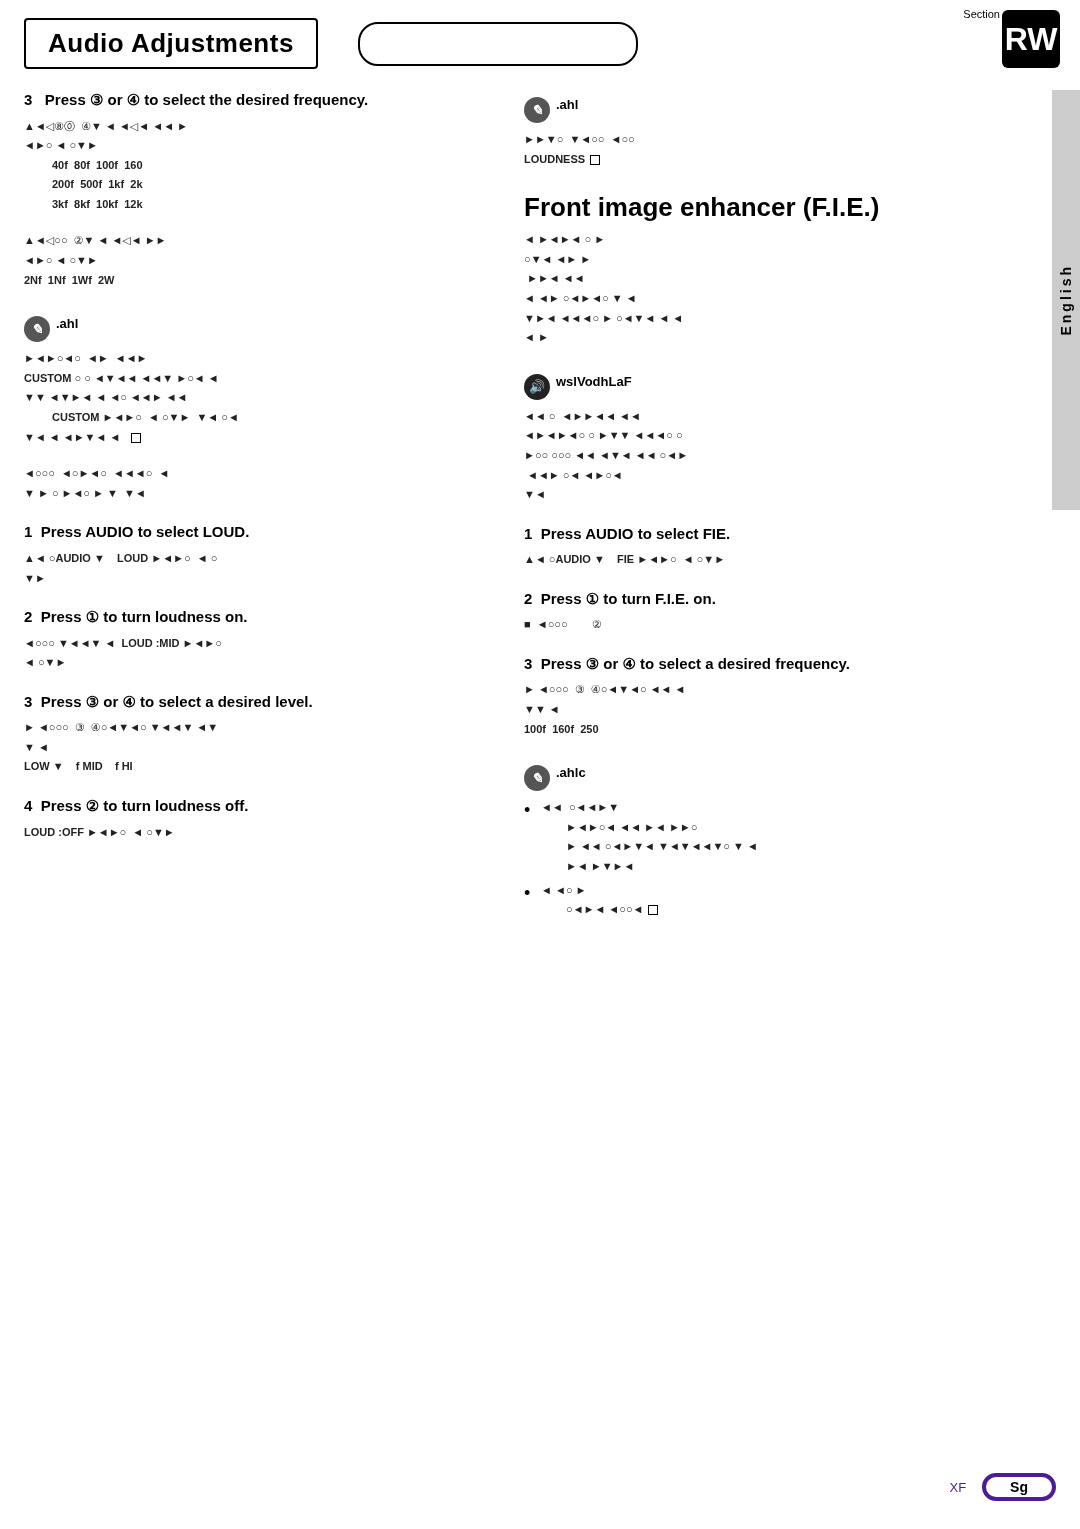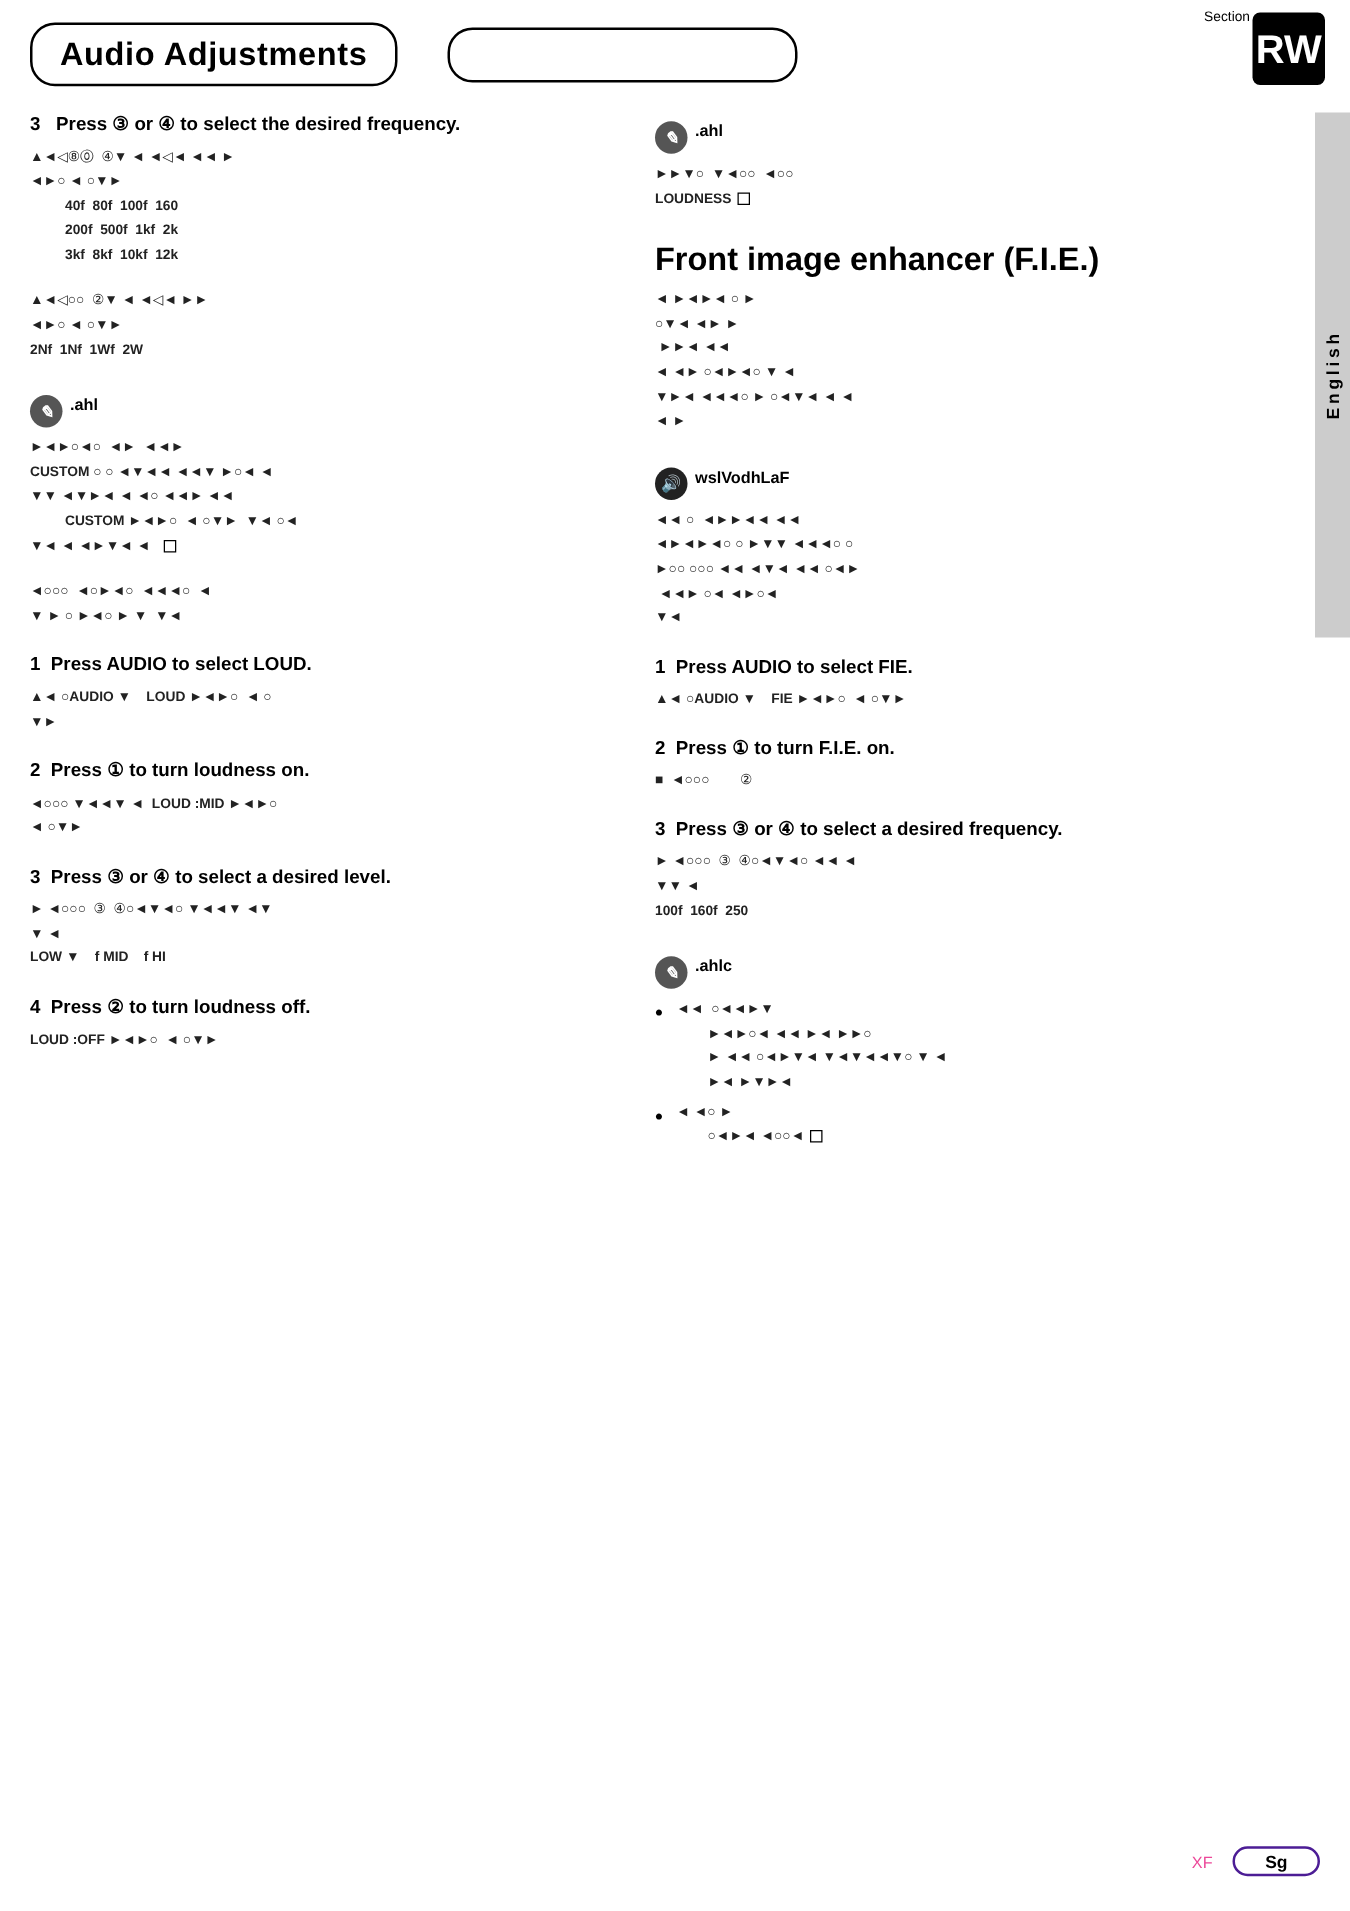--- a/index.html
+++ b/index.html
@@ -23,21 +23,21 @@
     
     .top-header {
       display: flex;
       align-items: center;
       padding: 18px 24px 0 24px;
       position: relative;
     }
 
     .title-box {
       border: 2.5px solid #000;
-      border-radius: 20px;
+      border-radius: 4px;
       padding: 8px 22px;
       font-size: 26px;
       font-weight: 900;
       letter-spacing: 0.5px;
     }
 
     .header-oval {
       border: 2px solid #000;
       border-radius: 20px;
       width: 280px;
@@ -196,25 +196,25 @@
       padding: 10px 24px;
       position: absolute;
       bottom: 18px;
       right: 0;
       left: 0;
     }
 
     .footer-xf {
       font-size: 13px;
       margin-right: 16px;
-      color: #ec4899;
+      color: #4c1d95;
     }
 
     .footer-sg {
-      border: 2px solid #4c1d95;
+      border: 4px solid #4c1d95;
       border-radius: 20px;
       padding: 2px 24px;
       font-size: 14px;
       font-weight: bold;
     }
 
     .small-square {
       display: inline-block;
       width: 10px;
       height: 10px;

